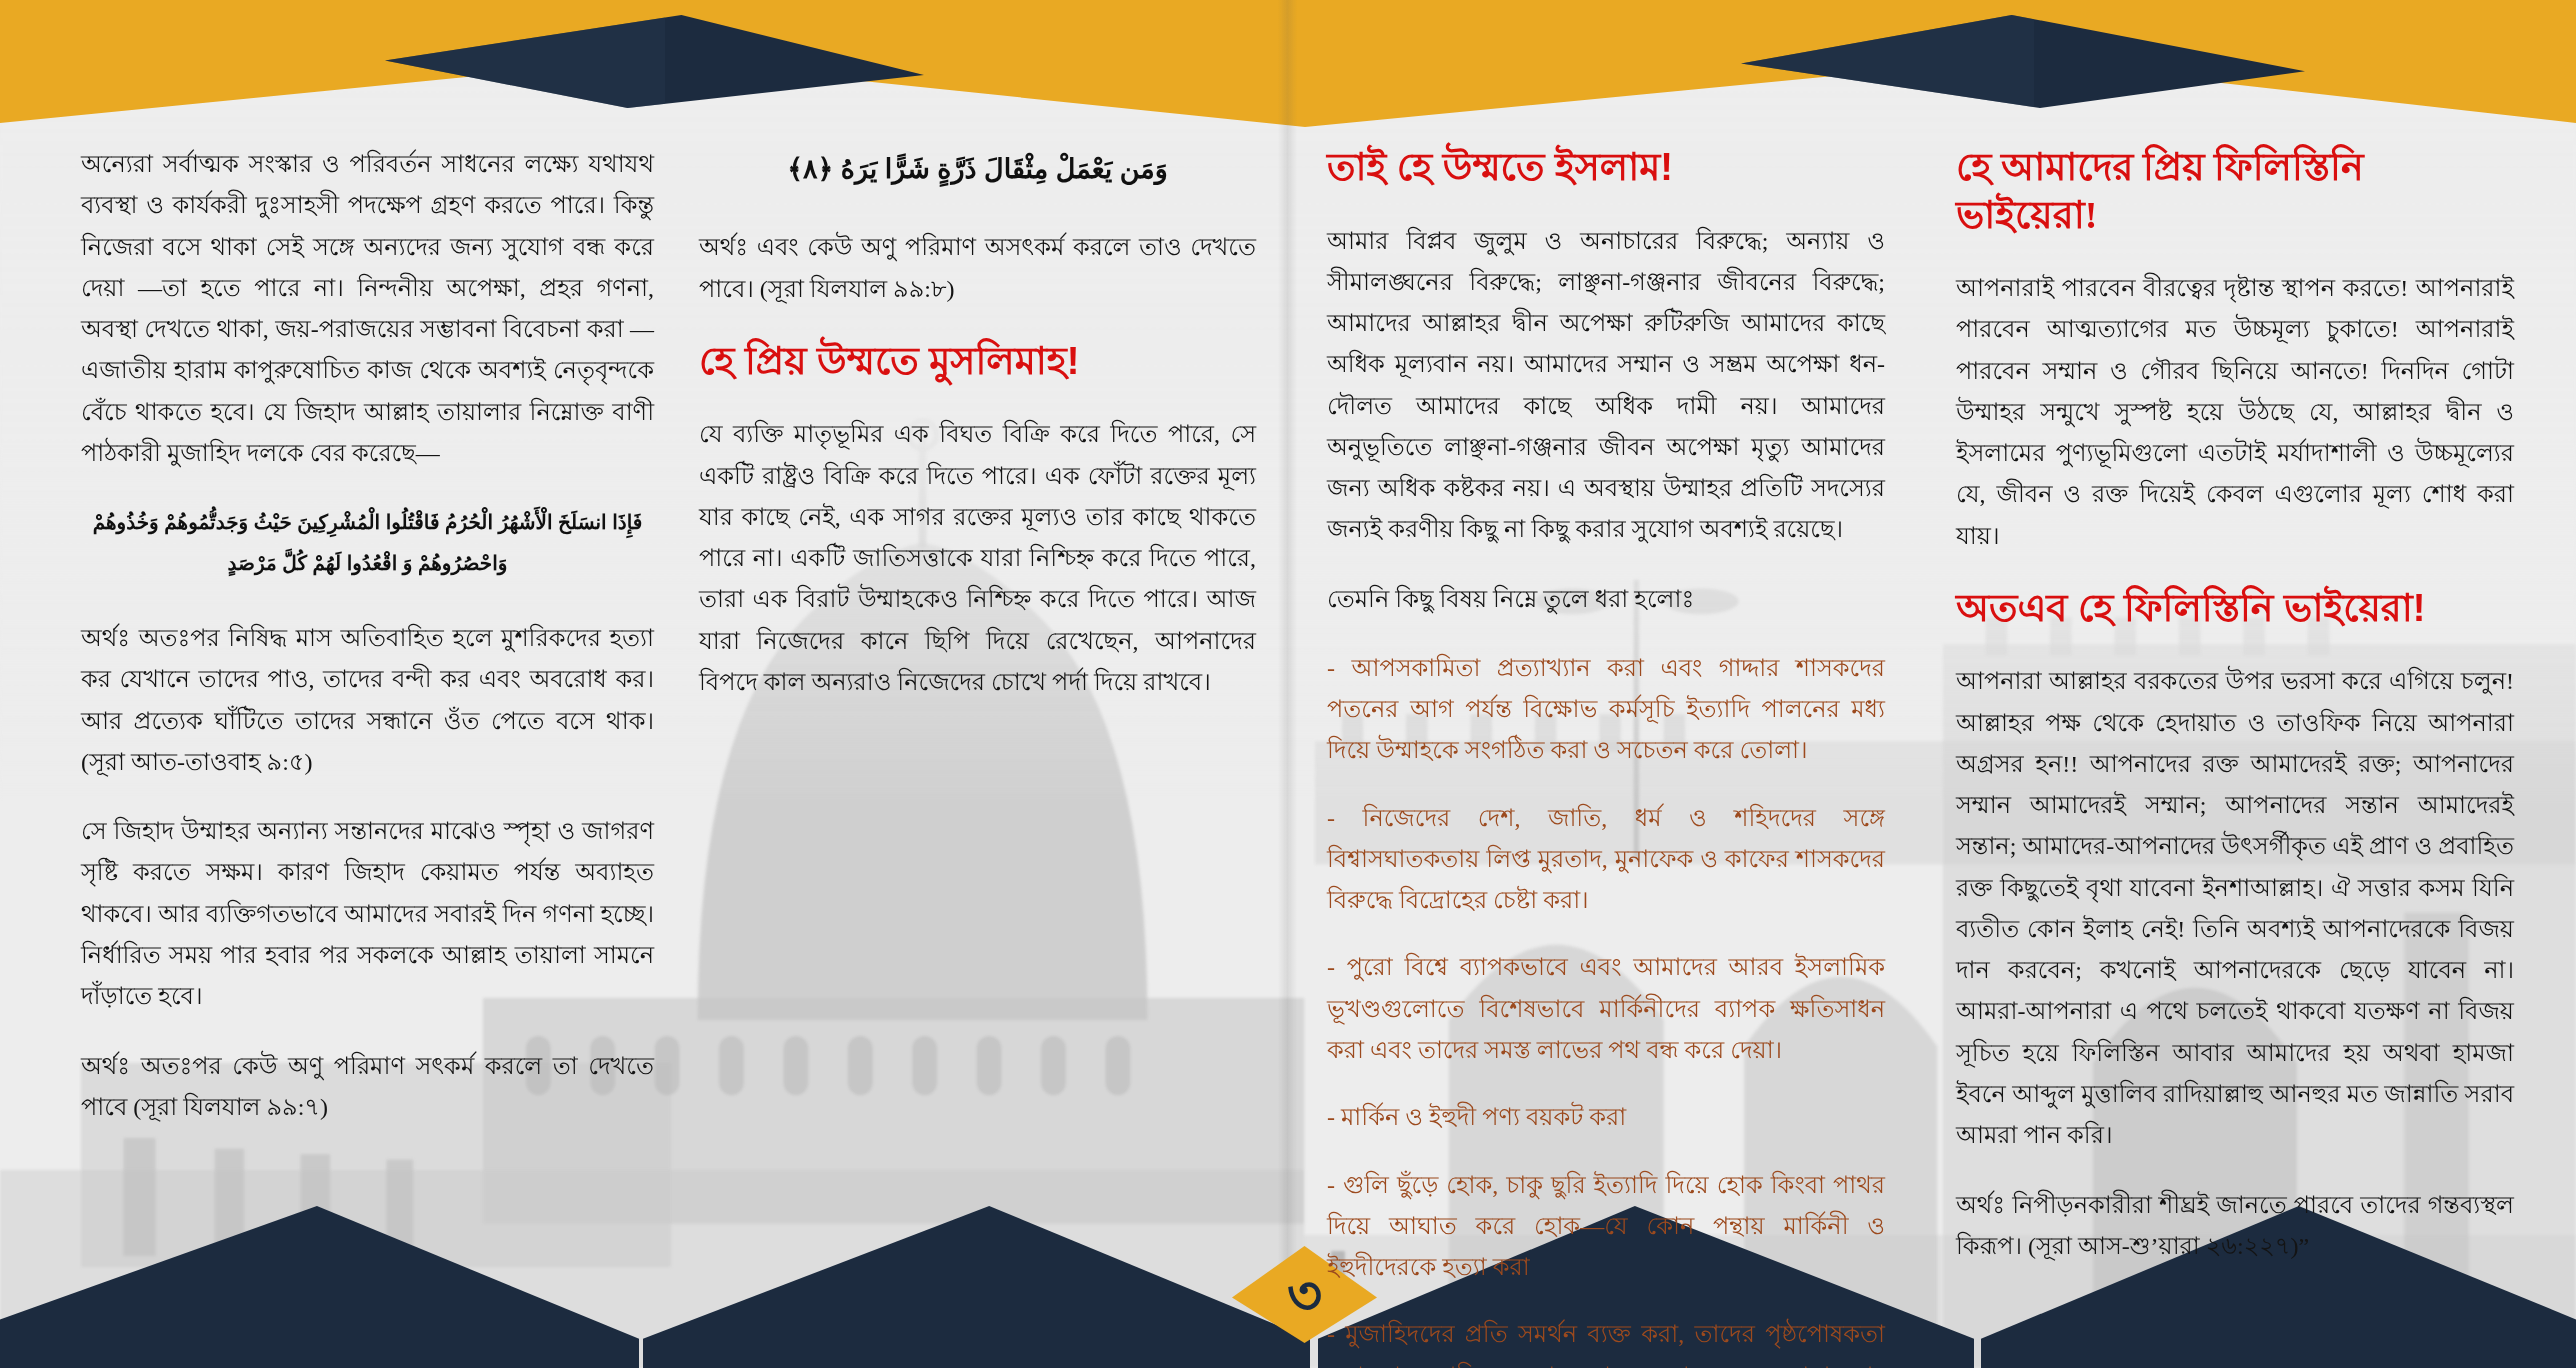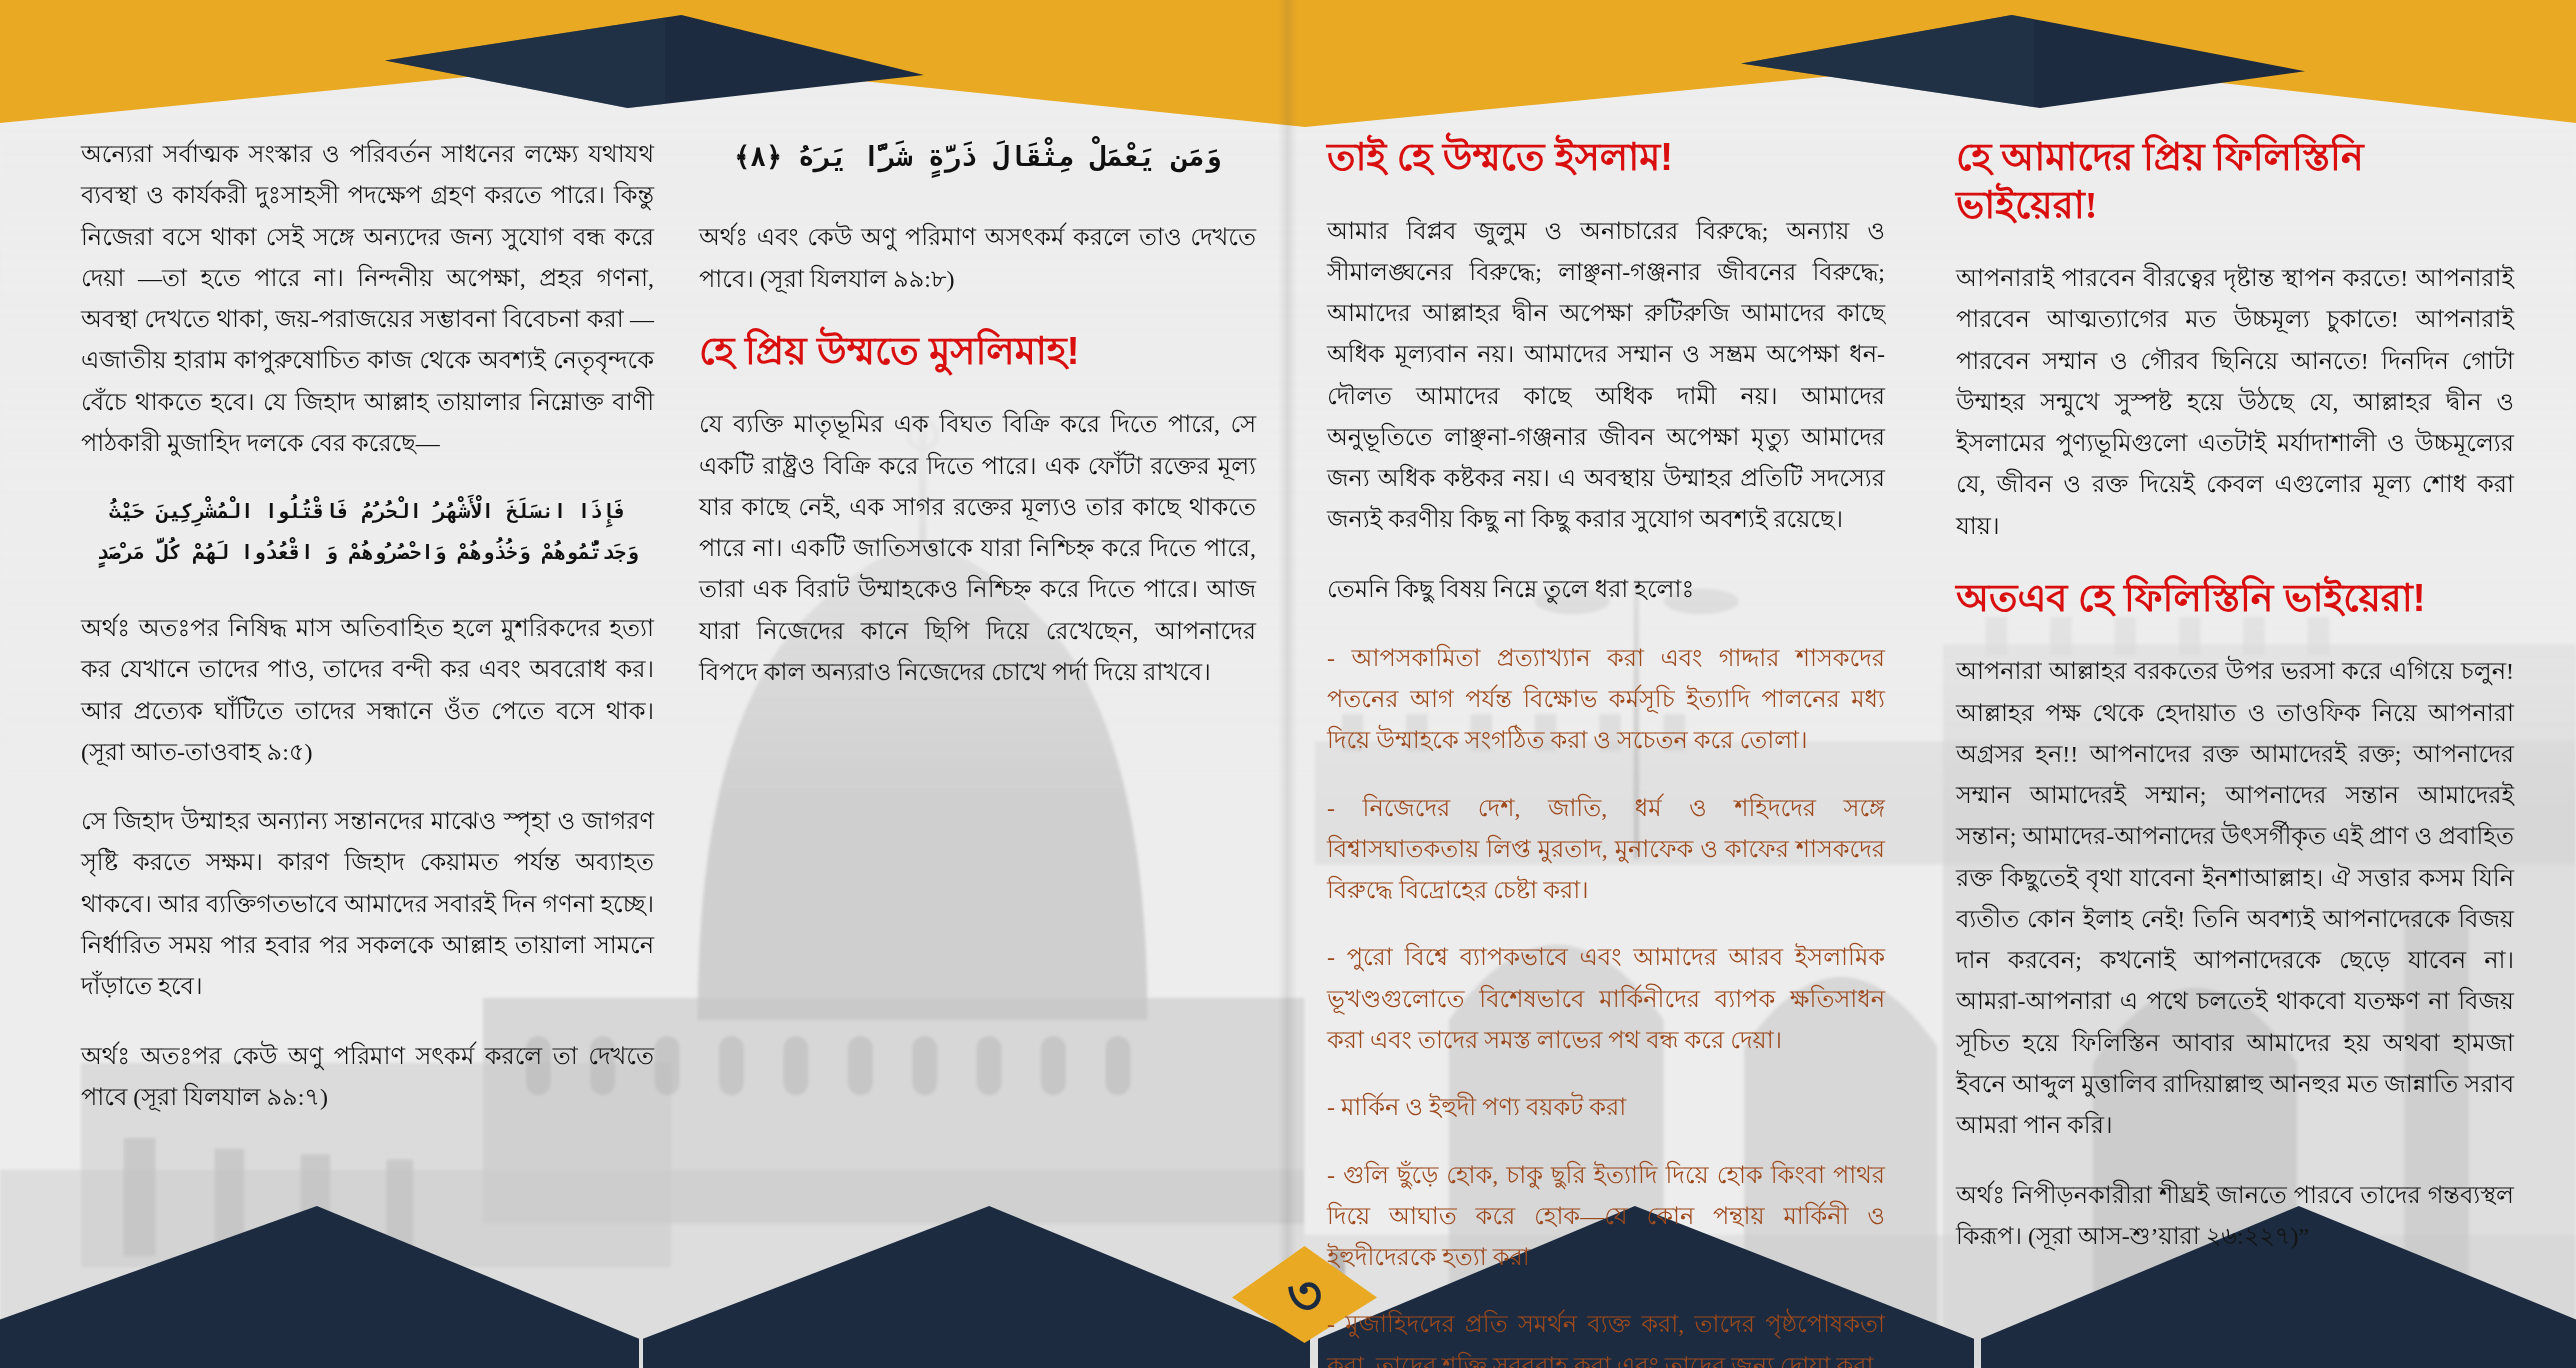--- a/index.html
+++ b/index.html
@@ -29,27 +29,27 @@
   .bottom-tri{position:absolute;top:1206px;height:162px;background:var(--navy);z-index:6;}
   .bottom-tri.t1{left:0;width:639px;clip-path:polygon(0 70%,49.6% 0,100% 82%,100% 100%,0 100%);}
   .bottom-tri.t2{left:643px;width:667px;clip-path:polygon(0 82%,51.9% 0,100% 82%,100% 100%,0 100%);}
   .bottom-tri.t3{left:1318px;width:656px;clip-path:polygon(0 82%,48.3% 0,100% 82%,100% 100%,0 100%);}
   .bottom-tri.t4{left:1981px;width:595px;clip-path:polygon(0 82%,53.4% 0,100% 70%,100% 100%,0 100%);}
   
   .page-num-diamond{position:absolute;left:1232px;top:1246px;width:145px;height:97px;background:var(--gold);z-index:7;
     clip-path:polygon(50% 0%,100% 53%,50% 100%,0% 53%);display:flex;align-items:center;justify-content:center;}
   .page-num{font-family:"Liberation Sans", sans-serif;font-weight:bold;font-size:54px;color:var(--navy);line-height:1;}
   
-  .col{position:absolute;top:134px;z-index:8;font-size:24px;line-height:1.72;}
+  .col{position:absolute;top:144px;z-index:8;font-size:24px;line-height:1.72;}
   .col-1{left:81px;width:573px;}
   .col-2{left:699px;width:557px;}
   .col-3{left:1327px;width:558px;}
   .col-4{left:1956px;width:558px;}
   .body-para{text-align:justify;margin:0 0 28px 0;}
-  .arabic{direction:rtl;text-align:center;font-family:Liberation Mono, monospace;font-weight:bold;
+  .arabic{direction:rtl;text-align:center;font-family:Liberation Sans, sans-serif;font-weight:bold;
           font-size:27px;line-height:1.9;margin:15px 0 32px 0;color:#101010;}
   .section-heading{font-family:"Liberation Sans", sans-serif;font-weight:bold;font-size:38px;line-height:1.25;
           color:var(--heading-red);margin:5.4px 0 29px 0;}
   .bullet-item{text-align:justify;color:var(--bullet-brown);margin:0 0 26px 0;}
   .col-1 .arabic.big{font-size:20px;line-height:2.05;margin:19.3px 0 34px 0;}
   .mt-lg{margin-top:64px;}
 </style>
 </head>
 <body>
 

